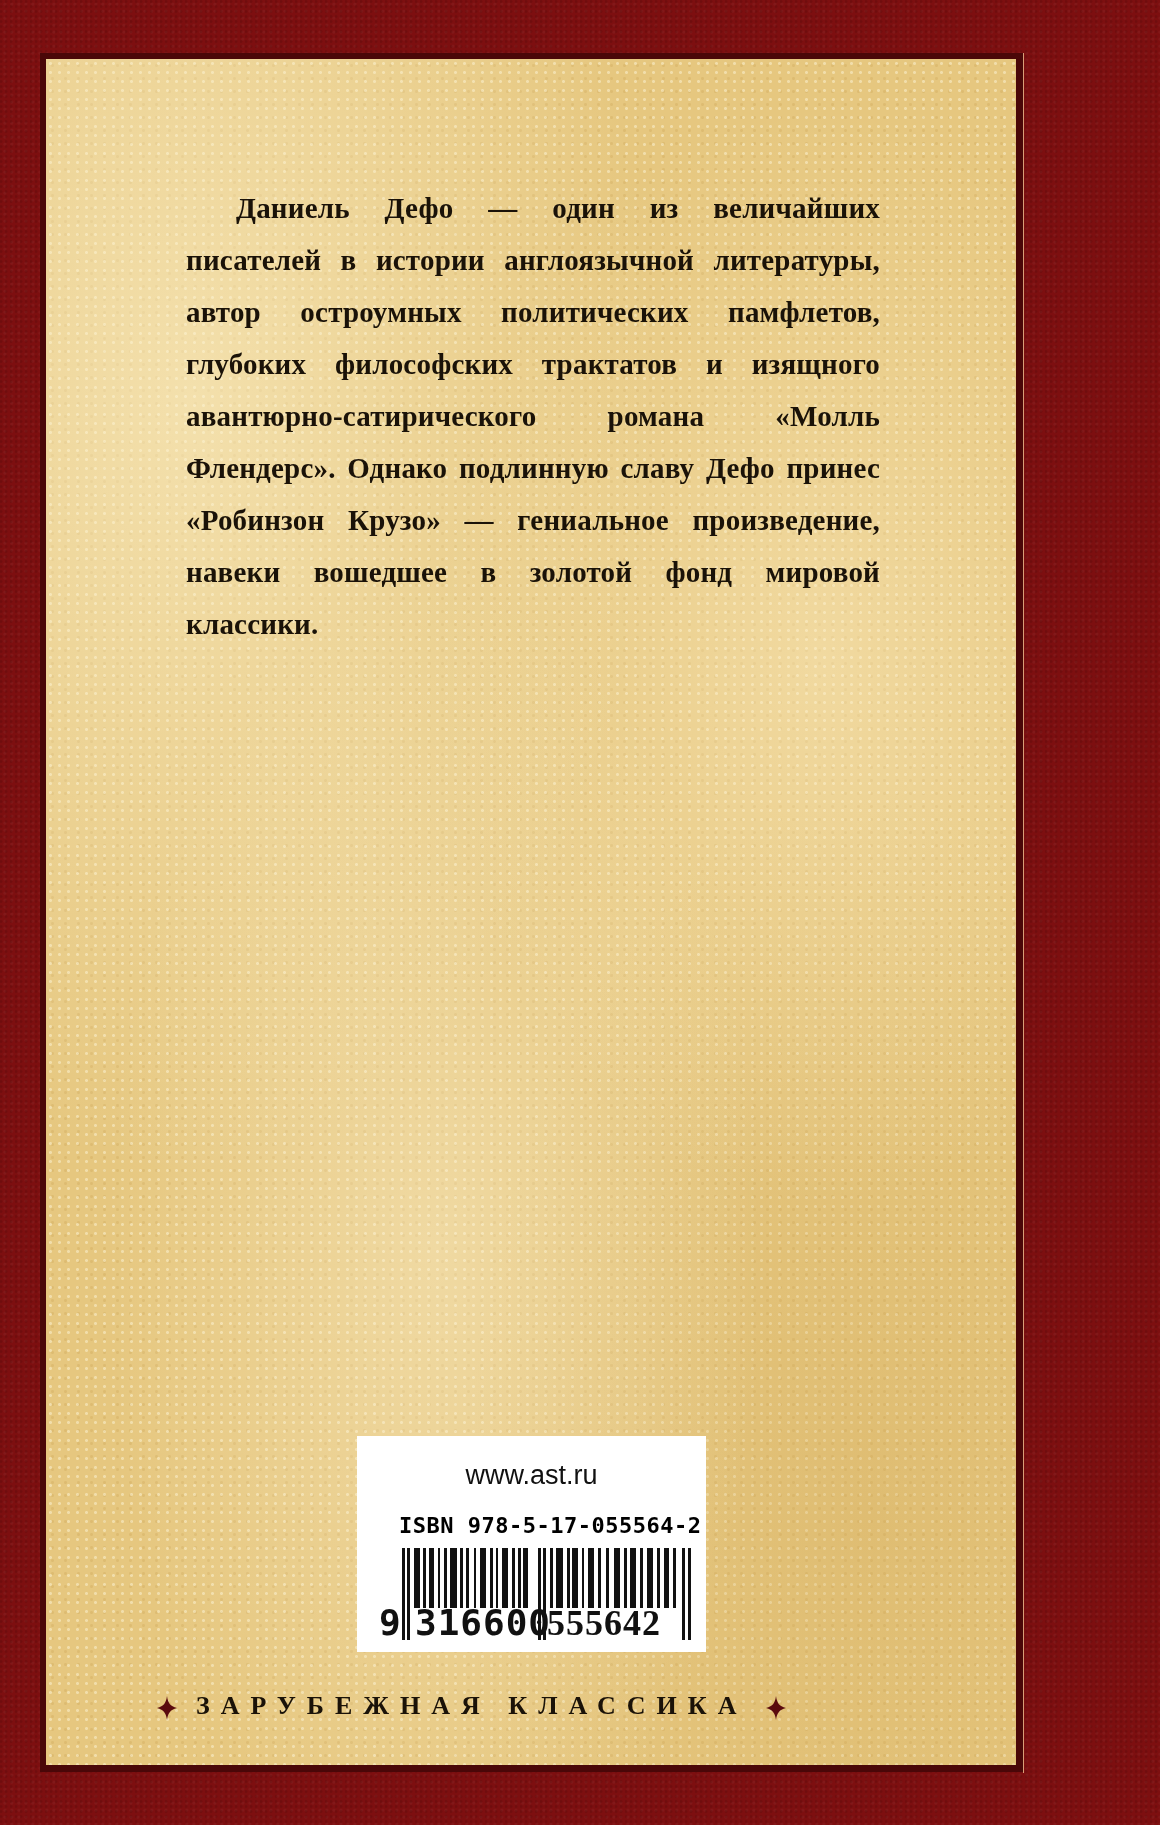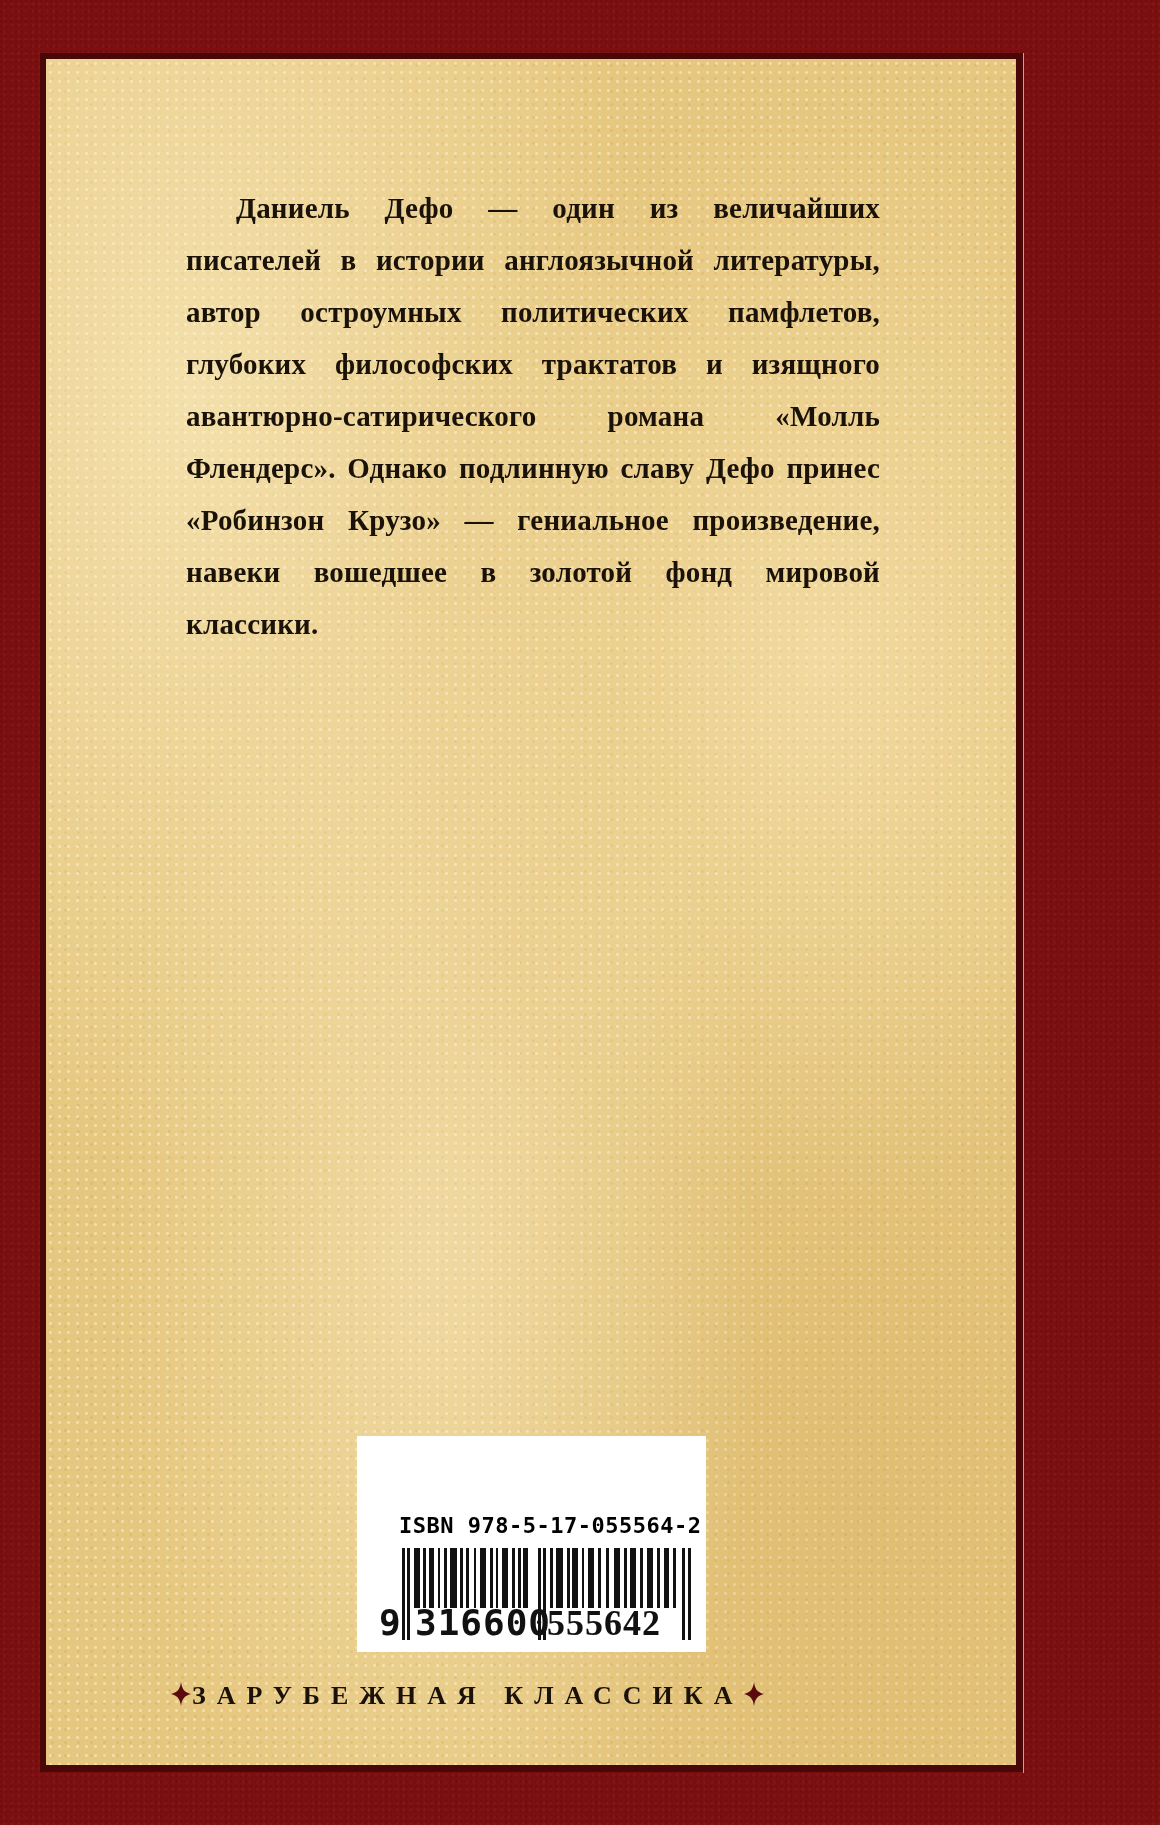--- a/index.html
+++ b/index.html
@@ -60,22 +60,22 @@
   }
   .bars {
     position:absolute; left:45px; top:112px; width:290px; height:92px;
   }
   .barcode-digits {
     position:absolute; left:0; top:166px; width:349px;
     font-family:"DejaVu Sans Mono", "Liberation Mono", monospace;
     font-size:36px; font-weight:bold; color:#111;
   }
   .series {
-    position:absolute; left:170px; top:1681px; width:720px; height:40px;
-    display:flex; align-items:flex-start; gap:0;
+    position:absolute; left:156px; top:1681px; width:720px; height:40px;
+    display:flex; align-items:flex-end; gap:18px;
   }
   .series-label {
     font-size:26px; letter-spacing:11px; color:#1a1208; font-weight:bold;
     white-space:nowrap;
   }
 </style>
 </head>
 <body>
 
 <div class="frame-line"></div>
@@ -84,20 +84,21 @@
 <div class="panel"></div>
 
 <div class="text-block intro">
   <p class="para">Даниель Дефо — один из величайших писателей в истории англоязычной литературы, автор остроумных политических памфлетов, глубоких философских трактатов и изящного авантюрно-сатирического романа «Молль Флендерс». Однако подлинную славу Дефо принес «Робинзон Крузо» — гениальное произведение, навеки вошедшее в золотой фонд мировой классики.</p>
 </div>
 
 <div class="text-block body-text">
 </div>
 
 <div class="barcode-box">
+  <div class="website">www.ast.ru</div>
   <div class="isbn">ISBN 978-5-17-055564-2</div>
   <svg class="bars" viewBox="0 0 290 92" preserveAspectRatio="none">
     <g fill="#111">
       <rect x="0" y="0" width="3" height="92"></rect>
         <rect x="5" y="0" width="3" height="92"></rect>
       <rect x="12" y="0" width="6" height="60"></rect>
         <rect x="21" y="0" width="3" height="60"></rect>
       <rect x="27" y="0" width="5" height="60"></rect>
         <rect x="36" y="0" width="2" height="60"></rect>
       <rect x="42" y="0" width="3" height="60"></rect>

